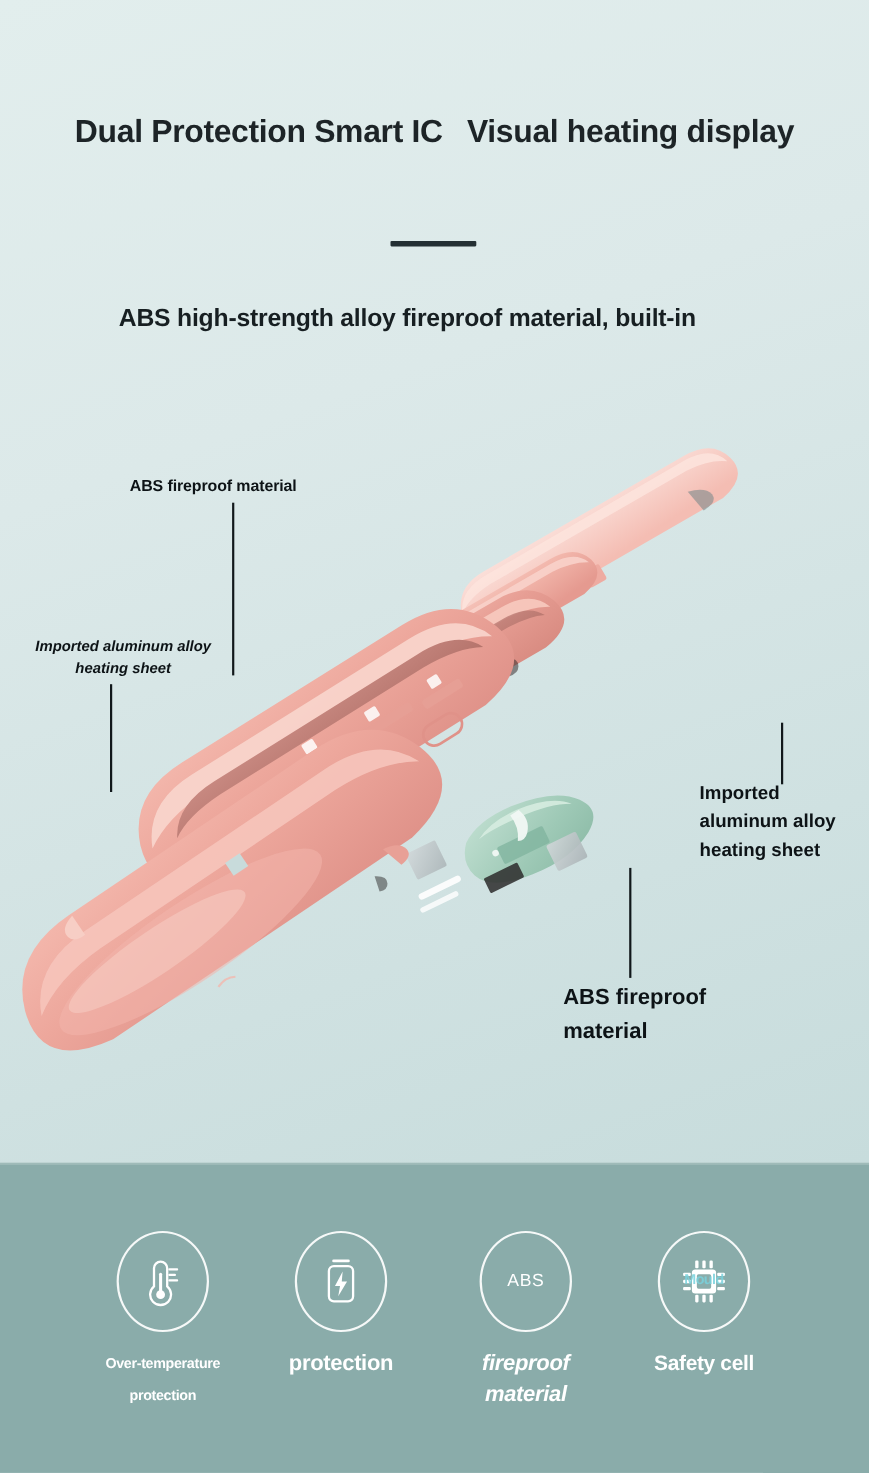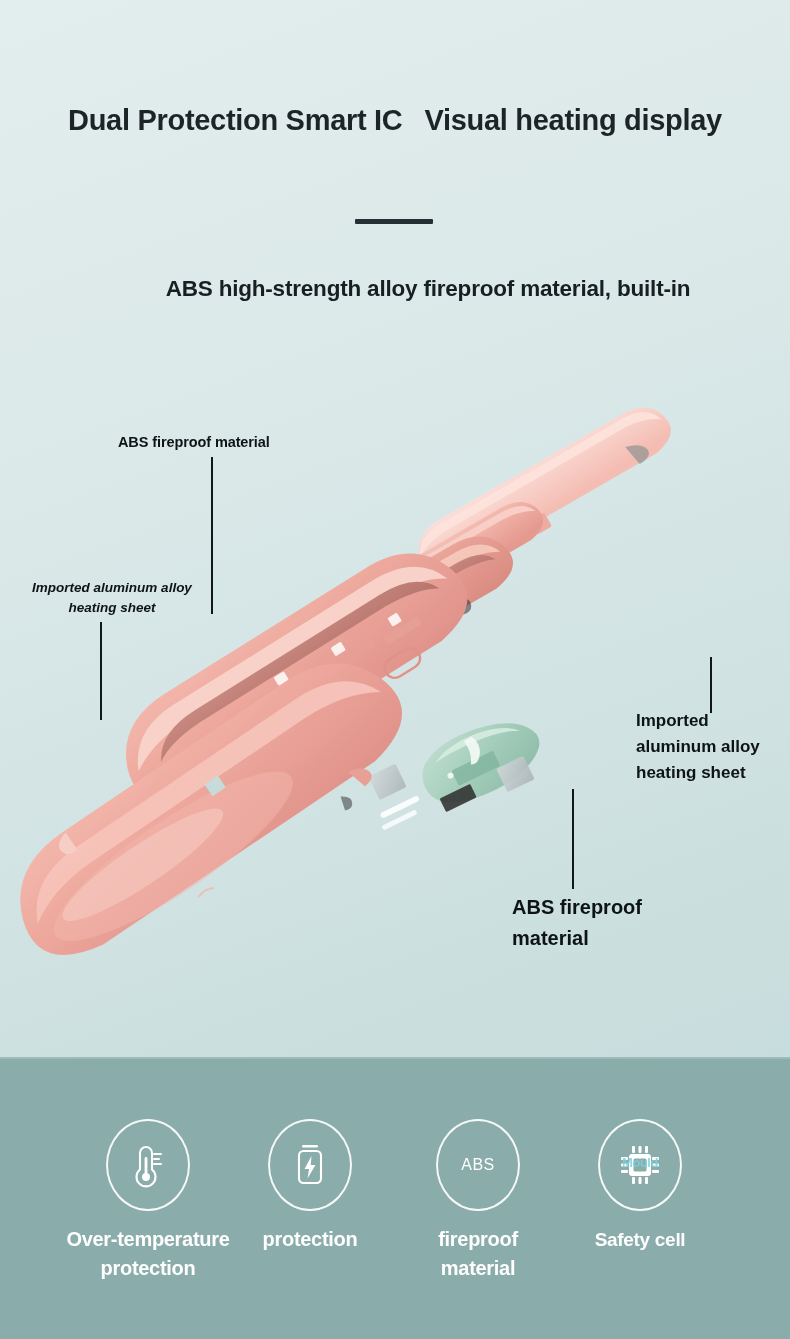--- a/index.html
+++ b/index.html
@@ -25,21 +25,21 @@
     letter-spacing:-0.3px; white-space:nowrap;
   }
   .headline .gap{ display:inline-block; width:22px; }
   .divider{
     position:absolute; left:355px; top:219px; width:78px; height:5px;
     background:#243034; border-radius:1px;
   }
   .subtitle{
     position:absolute; left:108px; top:272px; width:640px;
     font-size:22.5px; font-weight:600; color:#171f22;
-    line-height:34px; letter-spacing:-0.2px;text-align:center;
+    line-height:34px; letter-spacing:-0.2px;
   }
 
   
   .ann{ position:absolute; color:#0d1316; font-weight:600; }
   .ann-abs-top{ left:118px; top:434px; font-size:14.5px; letter-spacing:-0.1px; }
   .ann-alum-left{ left:14px; top:578px; width:196px; font-size:13.5px; line-height:20px; text-align:center;font-style:italic; }
   .ann-alum-right{ left:636px; top:708px; width:152px; font-size:17px; line-height:26px; }
   .ann-abs-bottom{ left:512px; top:892px; width:190px; font-size:20px; line-height:31px; }
 
   .leader{ position:absolute; background:#11181b; width:1.5px; }
@@ -85,23 +85,23 @@
   .chip-watermark{
     position:absolute; left:0; top:13px; width:46px;
     text-align:center; font-size:13px; font-weight:700;
     color:#79d2dd; opacity:.85; letter-spacing:-0.5px;
     pointer-events:none;
   }
   .f-label{
     margin-top:14px; color:#ffffff; font-weight:700;
     font-size:19.5px; line-height:29px; letter-spacing:-0.3px;
   }
-  .f0 .f-label{ font-size:20px; }
+  .f0 .f-label{ font-size:13px; }
   .f1 .f-label{ font-size:20px; }
-  .f2 .f-label{ font-size:20px; }
+  .f2 .f-label{ font-size:20px;font-style:italic; }
   .f3 .f-label{ font-size:19px; }
 </style>
 </head>
 <body>
 
 <div id="page">
 
   <div class="top-panel">
 
     <div class="headline">

